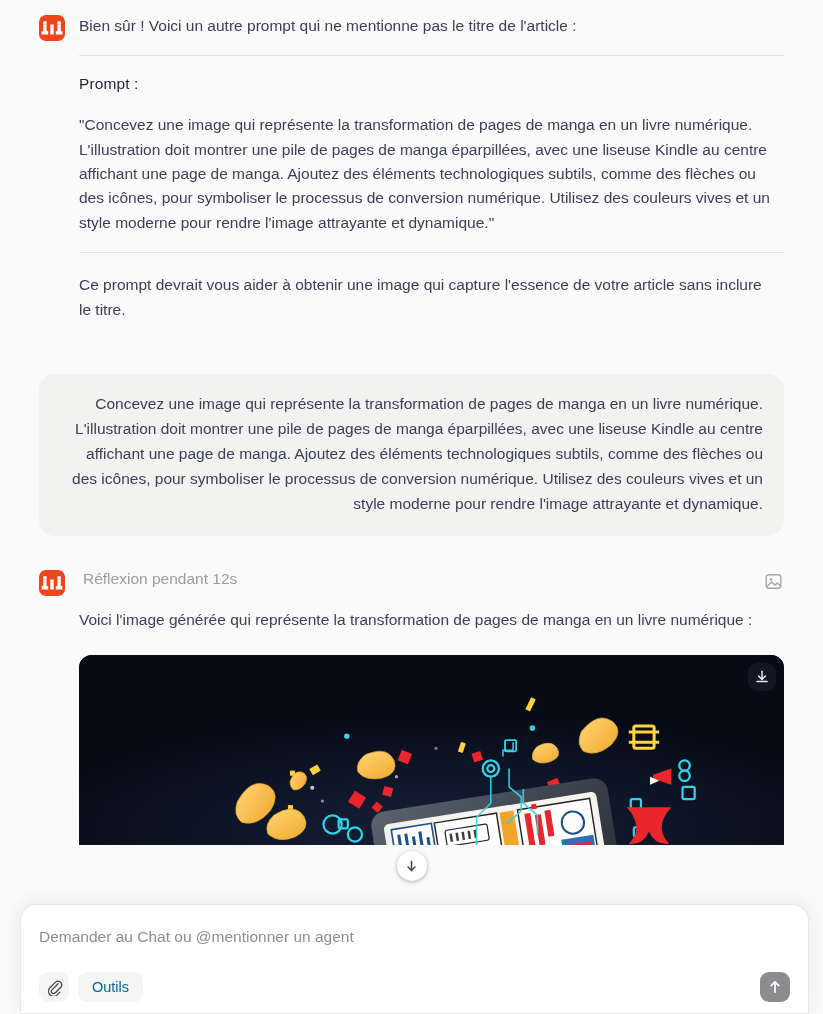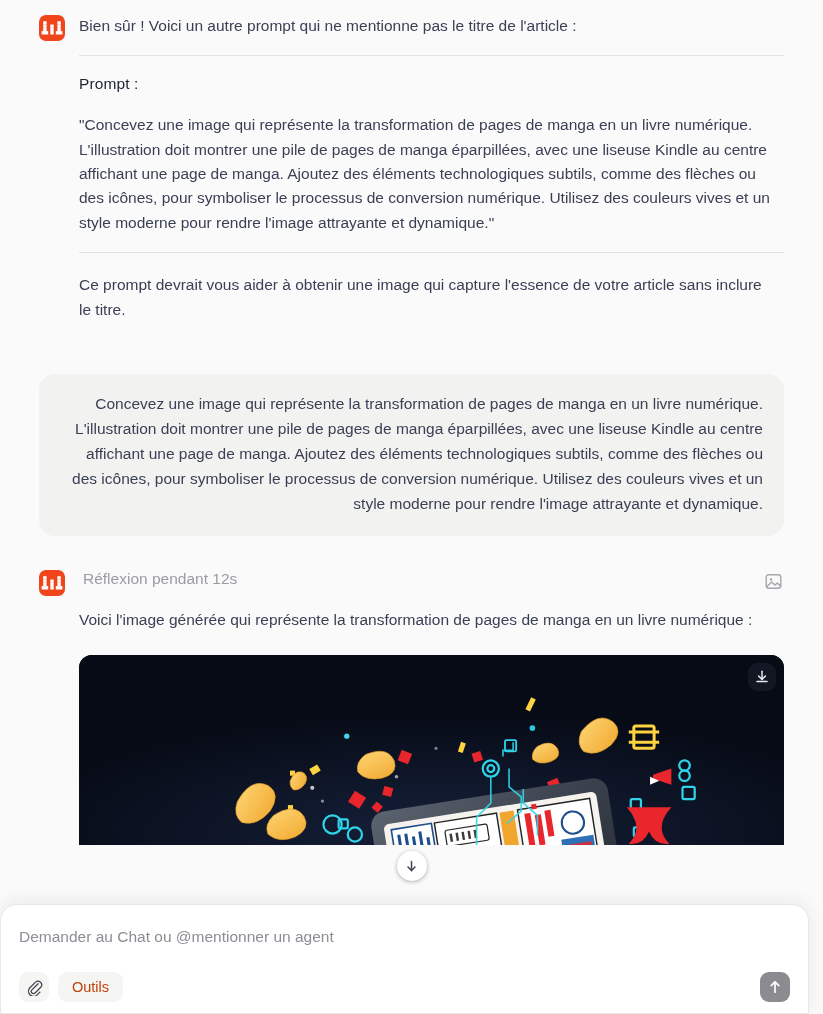--- a/index.html
+++ b/index.html
@@ -139,21 +139,21 @@
     box-shadow: 0 1px 4px rgba(8,12,24,0.32);
     display: flex; align-items: center; justify-content: center;
     color: #40454f;
     z-index: 5;
   }
   .scroll-bottom svg { display:block; }
 
   
   .composer-shell {
     position: absolute;
-    left: 0; right: 14px; bottom: 0px;
+    left: 20px; right: 14px; bottom: 0px;
     z-index: 8;
   }
   .composer {
     background: #ffffff;
     border: 1px solid #e7e7e9;
     border-radius: 17px 17px 0 0;
     box-shadow: 0 -3px 18px rgba(20,22,30,0.07);
     padding: 22px 18px 13px 18px;
     height: 110px;
   }
@@ -177,21 +177,21 @@
   }
   .icon-btn svg { display:block; }
   .tool-btn {
     height: 30px;
     padding: 0 14px;
     border-radius: 9px;
     background: #f5f5f4;
     border: 0;
     font-family: "Liberation Sans", sans-serif;
     font-size: 14.5px;
-    color: #c2410c;
+    color: #0369a1;
     cursor: pointer;
     display: flex; align-items: center;
   }
   .spacer { flex: 1 1 auto; }
   .send-btn {
     width: 30px; height: 30px;
     border-radius: 9px;
     background: #8c8c90;
     display: flex; align-items: center; justify-content: center;
     color: #ffffff;

